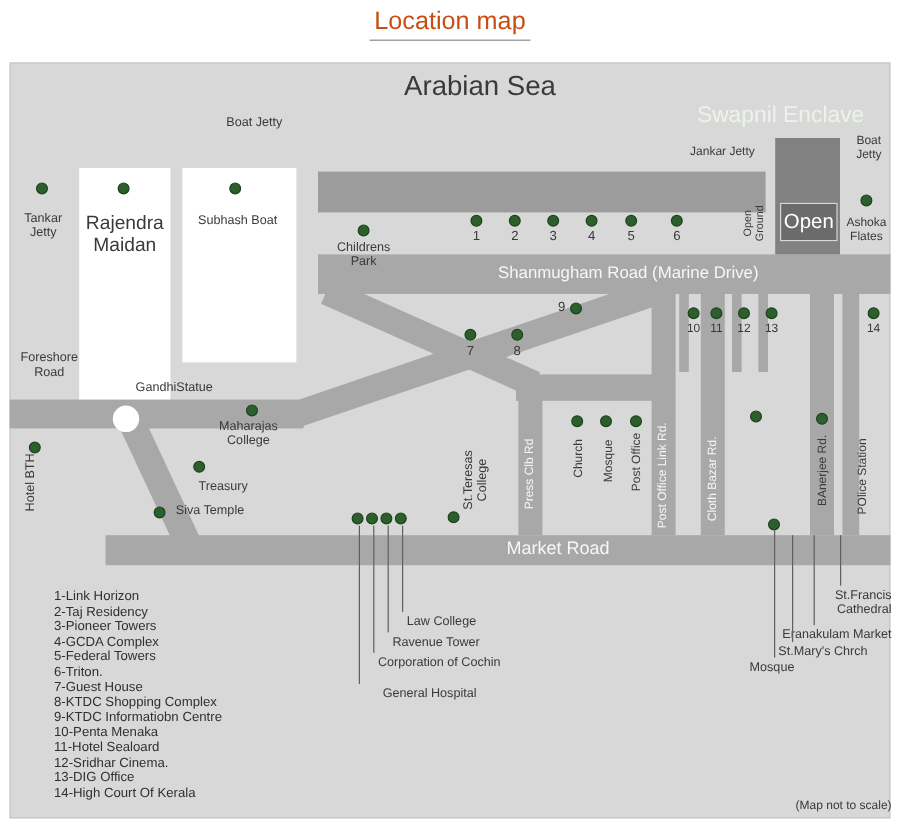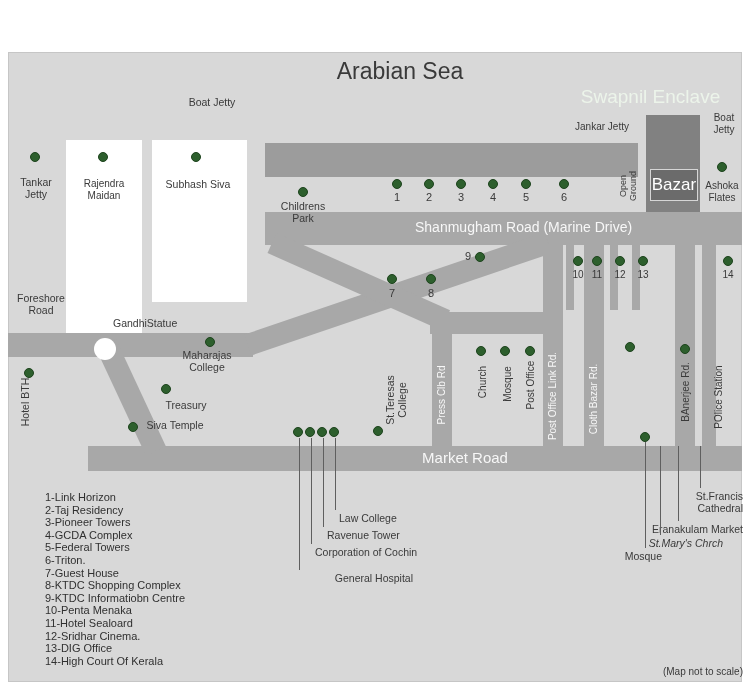--- a/index.html
+++ b/index.html
@@ -26,20 +26,23 @@
   .dot{position:absolute;width:10px;height:10px;border-radius:50%;
     background:#2d5f2d;border:1px solid #1d431d;box-sizing:border-box;}
   .leader{position:absolute;width:1px;background:#5f5f5f;}
   .legend{position:absolute;left:45px;top:491px;font-size:11px;line-height:12.6px;color:#303030;}
 </style>
 </head>
 <body>
 
 <div class="page">
 
+  <div class="title">
+    <span>Location map</span>
+  </div>
 
   <div class="map" id="map-bg"></div>
 
   <div class="white-block" style="left:66px;top:140px;width:76px;height:195px;"></div>
   <div class="white-block" style="left:152px;top:140px;width:95px;height:162px;"></div>
 
   <div class="road-dark" style="left:265px;top:143px;width:373px;height:34px;"></div>
   <div class="road" style="left:265px;top:212px;width:477px;height:33px;"></div>
   <div class="road" style="left:88px;top:446px;width:654px;height:25px;"></div>
   <div class="road" style="left:8px;top:333px;width:245px;height:24px;"></div>
@@ -52,34 +55,34 @@
   <div class="vroad" style="left:584px;top:245px;width:20px;height:201px;"></div>
   <div class="vroad" style="left:675px;top:245px;width:20px;height:201px;"></div>
   <div class="vroad" style="left:702px;top:245px;width:14px;height:201px;"></div>
   <div class="vroad" style="left:566px;top:245px;width:8px;height:65px;"></div>
   <div class="vroad" style="left:588px;top:245px;width:8px;height:65px;"></div>
   <div class="vroad" style="left:610px;top:245px;width:8px;height:65px;"></div>
   <div class="vroad" style="left:632px;top:245px;width:8px;height:65px;"></div>
 
   <div class="site-block" style="left:646px;top:115px;width:54px;height:97px;"></div>
   <div class="site-box" style="left:650px;top:169px;width:46px;height:30px;">
-    <span>Bazar</span>
+    <span>Open</span>
   </div>
   <div class="circle" style="left:94px;top:338px;width:22px;height:22px;"></div>
 
 
   <div id="map-items">
       <div class="lbl" style="left: 280px; top: 58px; width: 240px; font-size: 23px; text-align: center;">Arabian Sea</div>
       <div class="lbl" style="left: 172px; top: 96px; width: 80px; font-size: 10.5px; text-align: center;">Boat Jetty</div>
       <div class="lbl project" style="left: 558px; top: 86px; width: 185px; font-size: 19px; text-align: center;">Swapnil Enclave</div>
       <div class="lbl" style="left: 562px; top: 121px; width: 80px; font-size: 10px; text-align: center;">Jankar Jetty</div>
       <div class="lbl" style="left: 702px; top: 112px; width: 44px; font-size: 10px; text-align: center;">Boat Jetty</div>
       <div class="lbl" style="left: 8px; top: 176px; width: 56px; font-size: 10.5px; text-align: center;">Tankar Jetty</div>
-      <div class="lbl" style="left: 68px; top: 178px; width: 72px; font-size: 10px; text-align: center;">Rajendra Maidan</div>
-      <div class="lbl" style="left: 162px; top: 178px; width: 72px; font-size: 10.5px; text-align: center;">Subhash Siva</div>
+      <div class="lbl" style="left: 68px; top: 178px; width: 72px; font-size: 16px; text-align: center;">Rajendra Maidan</div>
+      <div class="lbl" style="left: 162px; top: 178px; width: 72px; font-size: 10.5px; text-align: center;">Subhash Boat</div>
       <div class="lbl" style="left: 272px; top: 200px; width: 62px; font-size: 10.5px; text-align: center;">Childrens Park</div>
       <div class="lbl" style="left: 697px; top: 180px; width: 50px; font-size: 10px; text-align: center;">Ashoka Flates</div>
       <div class="lbl rot" style="left: 628px; top: 186px; width: 42px; font-size: 9px; text-align: center;">Open Ground</div>
       <div class="lbl white" style="left: 415px; top: 219px; width: 310px; font-size: 14px; text-align: left;">Shanmugham Road (Marine Drive)</div>
       <div class="lbl" style="left: 10px; top: 292px; width: 62px; font-size: 10.5px; text-align: center;">Foreshore Road</div>
       <div class="lbl" style="left: 113px; top: 317px; width: 90px; font-size: 10.5px; text-align: left;">GandhiStatue</div>
       <div class="lbl" style="left: 172px; top: 349px; width: 70px; font-size: 10.5px; text-align: center;">Maharajas College</div>
       <div class="lbl" style="left: 156px; top: 399px; width: 60px; font-size: 10.5px; text-align: center;">Treasury</div>
       <div class="lbl" style="left: 142px; top: 419px; width: 66px; font-size: 10.5px; text-align: center;">Siva Temple</div>
       <div class="lbl rot" style="left: 25px; top: 402px; width: 70px; font-size: 10.5px; text-align: center;">Hotel BTH</div>
@@ -88,26 +91,26 @@
       <div class="lbl rot" style="left: 483px; top: 382px; width: 45px; font-size: 10px; text-align: center;">Church</div>
       <div class="lbl rot" style="left: 508px; top: 384px; width: 48px; font-size: 10px; text-align: center;">Mosque</div>
       <div class="lbl rot" style="left: 531px; top: 385px; width: 62px; font-size: 10px; text-align: center;">Post Office</div>
       <div class="lbl rot white" style="left: 553px; top: 396px; width: 104px; font-size: 10px; text-align: center;">Post Office Link Rd.</div>
       <div class="lbl rot white" style="left: 594px; top: 399px; width: 86px; font-size: 10px; text-align: center;">Cloth Bazar Rd.</div>
       <div class="lbl rot" style="left: 686px; top: 392px; width: 72px; font-size: 10px; text-align: center;">BAnerjee Rd.</div>
       <div class="lbl rot" style="left: 719px; top: 397px; width: 76px; font-size: 10px; text-align: center;">POlice Station</div>
       <div class="lbl white" style="left: 390px; top: 449px; width: 150px; font-size: 15px; text-align: center;">Market Road</div>
       <div class="lbl" style="left: 655px; top: 490px; width: 88px; font-size: 10.5px; text-align: right;">St.Francis Cathedral</div>
       <div class="lbl" style="left: 638px; top: 523px; width: 105px; font-size: 10.5px; text-align: right;">Eranakulam Market</div>
-      <div class="lbl" style="left: 628px; top: 537px; width: 95px; font-size: 10.5px; text-align: right; font-style: italic;">St.Mary's Chrch</div>
+      <div class="lbl" style="left: 628px; top: 537px; width: 95px; font-size: 10.5px; text-align: right;">St.Mary's Chrch</div>
       <div class="lbl" style="left: 600px; top: 550px; width: 62px; font-size: 10.5px; text-align: right;">Mosque</div>
       <div class="lbl" style="left: 339px; top: 512px; width: 90px; font-size: 10.5px; text-align: left;">Law College</div>
       <div class="lbl" style="left: 327px; top: 529px; width: 100px; font-size: 10.5px; text-align: left;">Ravenue Tower</div>
       <div class="lbl" style="left: 315px; top: 546px; width: 130px; font-size: 10.5px; text-align: left;">Corporation of Cochin</div>
-      <div class="lbl" style="left: 303px; top: 572px; width: 110px; font-size: 10.5px; text-align: right;">General Hospital</div>
+      <div class="lbl" style="left: 303px; top: 572px; width: 110px; font-size: 10.5px; text-align: center;">General Hospital</div>
       <div class="lbl" style="left: 391px; top: 191px; width: 12px; font-size: 11px; text-align: center;">1</div>
       <div class="lbl" style="left: 423px; top: 191px; width: 12px; font-size: 11px; text-align: center;">2</div>
       <div class="lbl" style="left: 455px; top: 191px; width: 12px; font-size: 11px; text-align: center;">3</div>
       <div class="lbl" style="left: 487px; top: 191px; width: 12px; font-size: 11px; text-align: center;">4</div>
       <div class="lbl" style="left: 520px; top: 191px; width: 12px; font-size: 11px; text-align: center;">5</div>
       <div class="lbl" style="left: 558px; top: 191px; width: 12px; font-size: 11px; text-align: center;">6</div>
       <div class="lbl" style="left: 386px; top: 287px; width: 12px; font-size: 11px; text-align: center;">7</div>
       <div class="lbl" style="left: 425px; top: 287px; width: 12px; font-size: 11px; text-align: center;">8</div>
       <div class="lbl" style="left: 462px; top: 250px; width: 12px; font-size: 11px; text-align: center;">9</div>
       <div class="lbl" style="left: 570px; top: 269px; width: 16px; font-size: 10px; text-align: center;">10</div>

